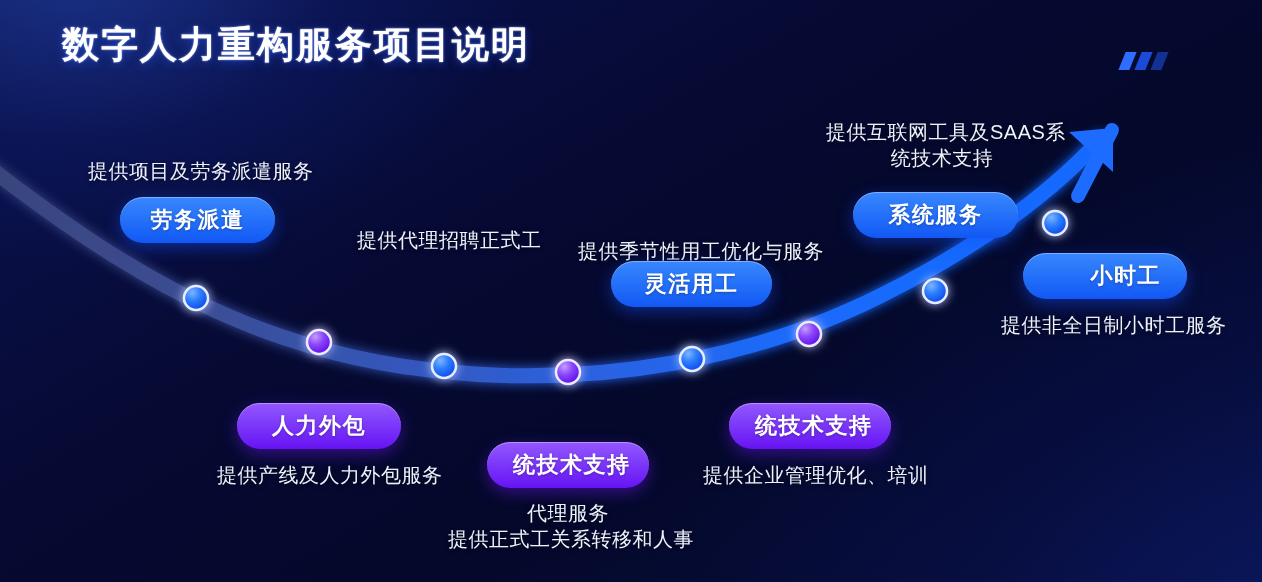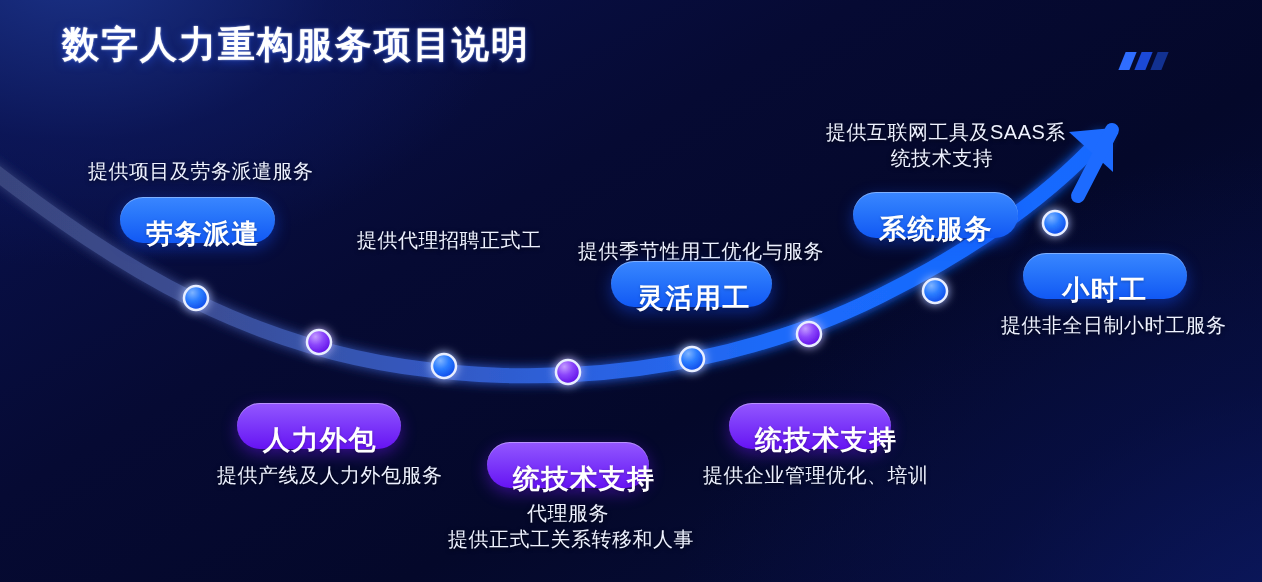--- a/index.html
+++ b/index.html
@@ -59,25 +59,25 @@
     height: 582px;
   }
 
   
   .pill {
     position: absolute;
     height: 46px;
     line-height: 46px;
     border-radius: 23px;
     color: #fff;
-    font-size: 27px;
+    font-size: 22px;
     font-weight: bold;
     letter-spacing: 1.5px;
     text-align: center;
-    padding: 14px 26px;
+    padding: 0 26px;
     white-space: nowrap;
     box-sizing: border-box;
   }
   .pill.blue {
     background: linear-gradient(180deg, #3a86ff 0%, #2a78fb 35%, #1158f4 100%);
     box-shadow: 0 5px 16px rgba(20,80,250,0.45),
                 inset 0 1px 0 rgba(255,255,255,0.35);
   }
   .pill.purple {
     background: linear-gradient(180deg, #9457ff 0%, #8241fb 35%, #6613f3 100%);
@@ -186,21 +186,21 @@
   </div>
 
   <div class="caption center" style="left:826px; top:119px; width:232px;">
     <div>提供互联网工具及SAAS系</div>
     <div>统技术支持</div>
   </div>
   <div class="pill blue" style="left:853px; top:192px; width:165px;">
     <span>系统服务</span>
   </div>
 
-  <div class="pill blue" style="left:1023px; top:253px; width:164px;">
+  <div class="pill blue" style="left:1023px; top:253px; width:164px;text-align:right;">
     <span>小时工</span>
   </div>
   <div class="caption" style="left:1001px; top:312px;">
     <div>提供非全日制小时工服务</div>
   </div>
 
   <div class="pill purple" style="left:237px; top:403px; width:164px;">
     <span>人力外包</span>
   </div>
   <div class="caption" style="left:217px; top:462px;">

